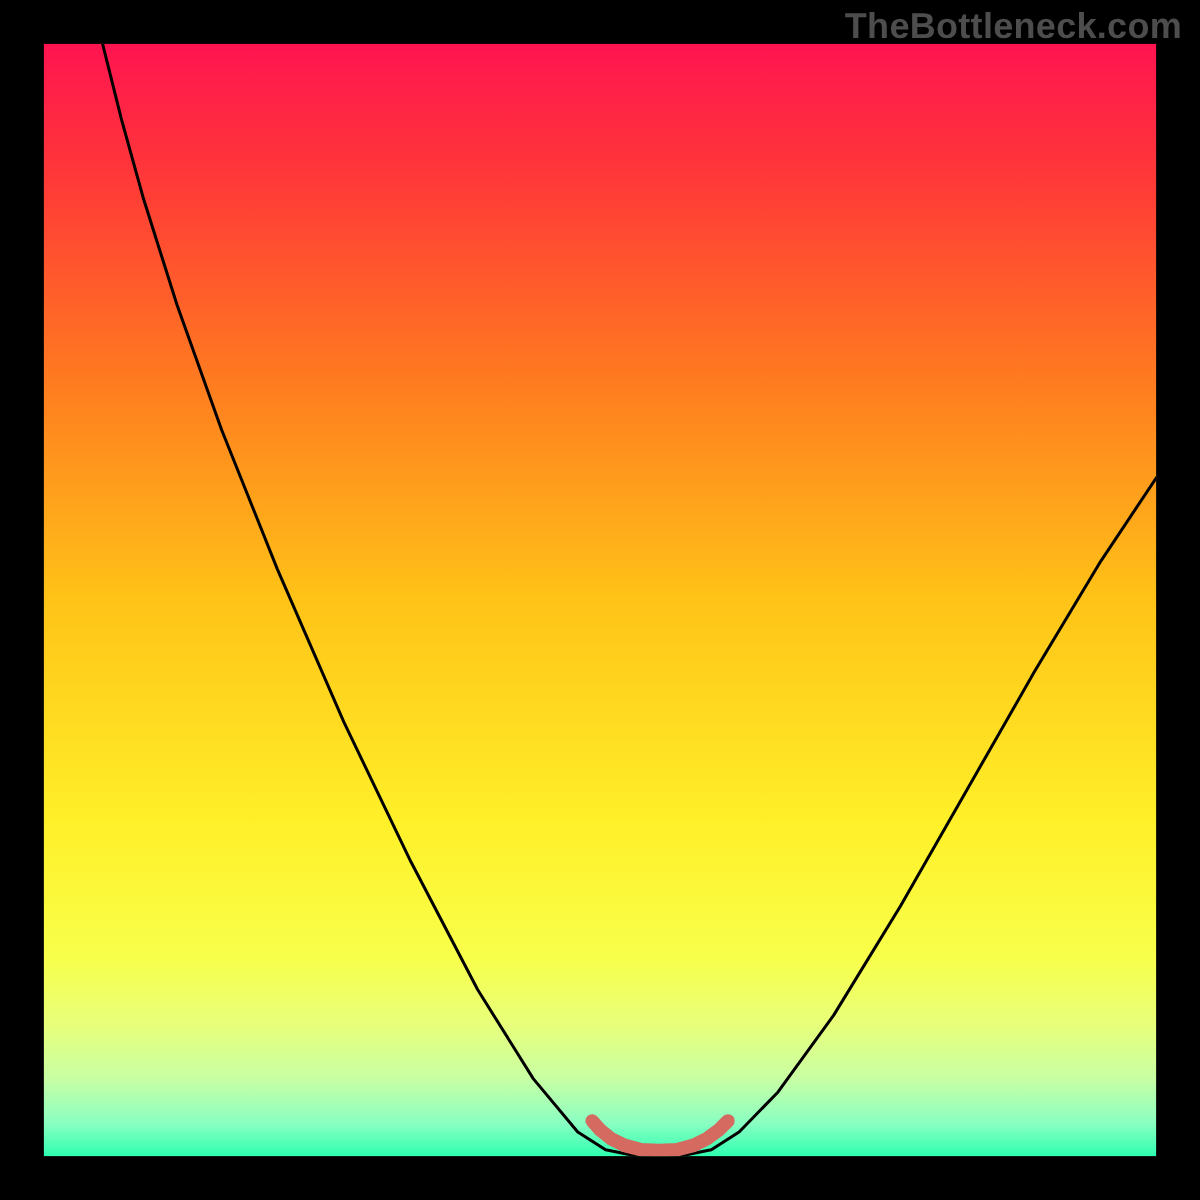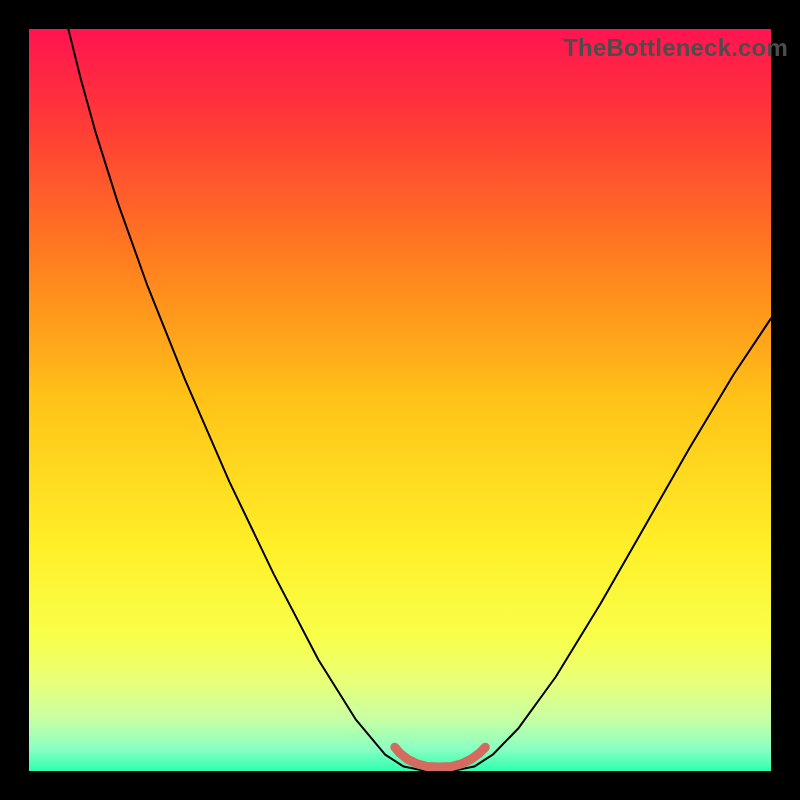--- a/index.html
+++ b/index.html
@@ -20,21 +20,20 @@
   .watermark {
     position: absolute;
     top: 4px;
     right: 12px;
     color: #4d4d4d;
     font-size: 24px;
     font-weight: bold;
     letter-spacing: 0.2px;
     z-index: 10;
     user-select: none;
-    margin-top: 30px;
   }
   .plot-area {
     position: absolute;
     left: 29px;
     top: 29px;
     width: 742px;
     height: 742px;
     overflow: hidden;
   }
   .plot-area svg {

